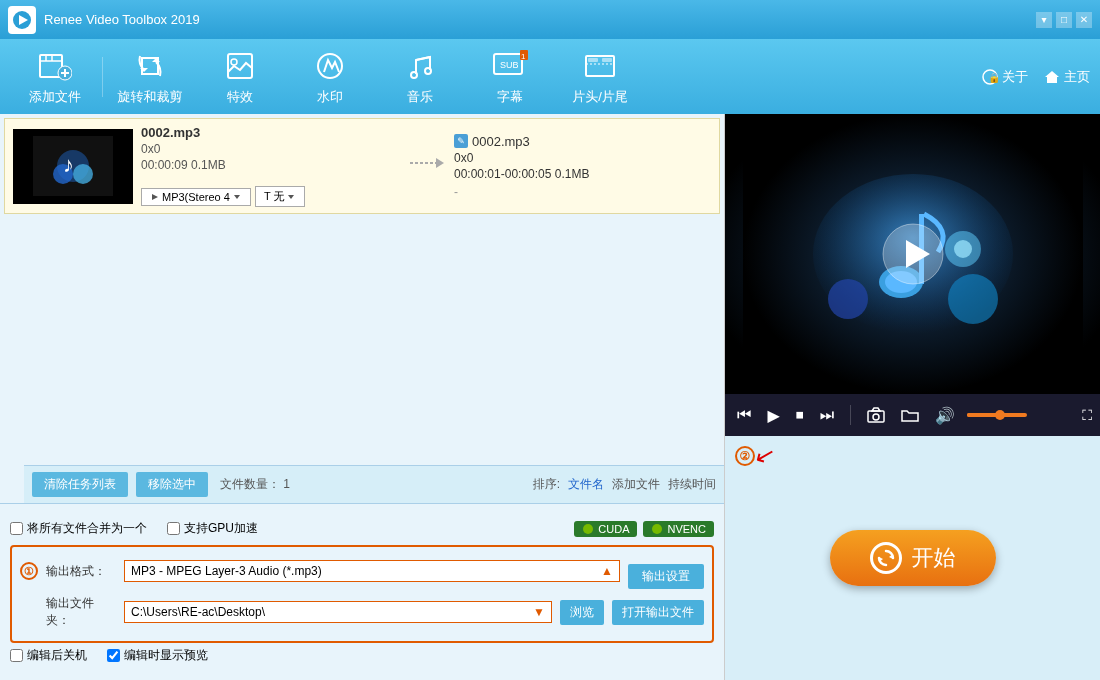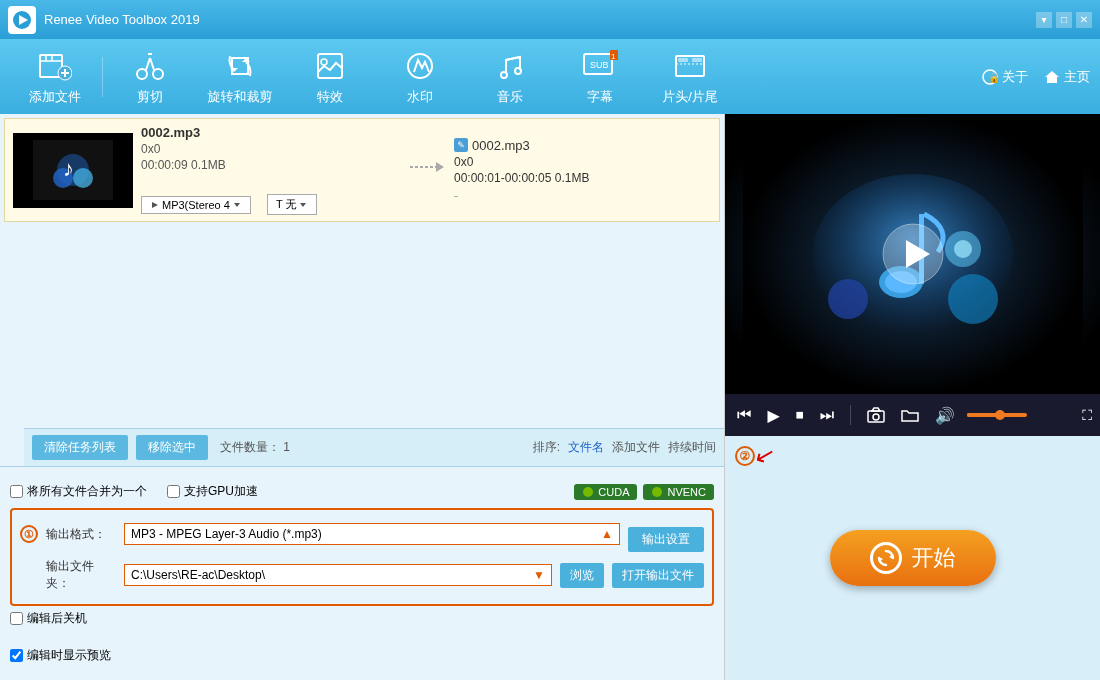--- a/index.html
+++ b/index.html
@@ -108,21 +108,21 @@
       display: flex;
       flex-direction: column;
       gap: 2px;
       font-size: 12px;
       color: #333;
     }
     .file-info .filename { font-weight: bold; font-size: 13px; }
     .file-info .dims { color: #555; }
     .file-info .duration { color: #555; }
     .file-controls {
-      display: flex; gap: 16px; margin-top: 20px; align-items: center;
+      display: flex; gap: 4px; margin-top: 12px; align-items: center;
     }
     .file-ctrl-btn {
       background: #fff; border: 1px solid #aaa;
       padding: 2px 8px; font-size: 11px; cursor: pointer;
       display: flex; align-items: center; gap: 2px;
     }
     .arrow-icon {
       font-size: 28px; color: #aaa; flex-shrink: 0;
     }
     .file-output {
@@ -196,21 +196,21 @@
       display: flex; align-items: center; justify-content: space-between;
     }
     .action-btn {
       background: #4ab0dc; color: white; border: none;
       padding: 4px 14px; cursor: pointer; font-size: 12px; border-radius: 2px; margin-top: 11px;
     }
     .action-btn2 {
       background: #4ab0dc; color: white; border: none;
       padding: 4px 10px; cursor: pointer; font-size: 12px; border-radius: 2px;
     }
-    .bottom-checks { display: flex; gap: 20px; flex-direction: column; }
+    .bottom-checks { display: flex; gap: 20px; }
     .circle-num {
       width: 18px; height: 18px; border-radius: 50%; border: 2px solid #e05a00;
       color: #e05a00; font-size: 11px; font-weight: bold;
       display: flex; align-items: center; justify-content: center;
       flex-shrink: 0;
     }
     .output-box {
       border: 2px solid #e05a00; border-radius: 4px;
       padding: 6px 8px; margin-bottom: 4px;
     }
@@ -307,32 +307,20 @@
         <line x1="14" y1="4" x2="14" y2="10" stroke="white" stroke-width="1.5"></line>
         <circle cx="27" cy="22" r="7" fill="#4ab0dc" stroke="white" stroke-width="1"></circle>
         <line x1="27" y1="18" x2="27" y2="26" stroke="white" stroke-width="2"></line>
         <line x1="23" y1="22" x2="31" y2="22" stroke="white" stroke-width="2"></line>
       </svg>
     </div>
     <span>添加文件</span>
   </div>
   <div style="width:1px;height:40px;background:rgba(255,255,255,0.3);margin:0 2px;"></div>
 
-  <div class="tool-btn">
-    <div class="icon-wrap">
-      <svg width="32" height="32" viewBox="0 0 32 32">
-        <circle cx="8" cy="24" r="5" fill="none" stroke="white" stroke-width="2"></circle>
-        <circle cx="24" cy="24" r="5" fill="none" stroke="white" stroke-width="2"></circle>
-        <line x1="16" y1="8" x2="12" y2="20" stroke="white" stroke-width="2"></line>
-        <line x1="16" y1="8" x2="20" y2="20" stroke="white" stroke-width="2"></line>
-        <line x1="14" y1="4" x2="18" y2="4" stroke="white" stroke-width="2"></line>
-      </svg>
-    </div>
-    <span>剪切</span>
-  </div>
 
   <div class="tool-btn">
     <div class="icon-wrap">
       <svg width="32" height="32" viewBox="0 0 32 32">
         <rect x="8" y="8" width="16" height="16" fill="none" stroke="white" stroke-width="2"></rect>
         <path d="M6 6 Q4 14 10 20" fill="none" stroke="white" stroke-width="2"></path>
         <polygon points="6,18 10,22 14,18" fill="white"></polygon>
         <path d="M26 26 Q28 18 22 12" fill="none" stroke="white" stroke-width="2"></path>
         <polygon points="18,12 22,8 26,12" fill="white"></polygon>
       </svg>

